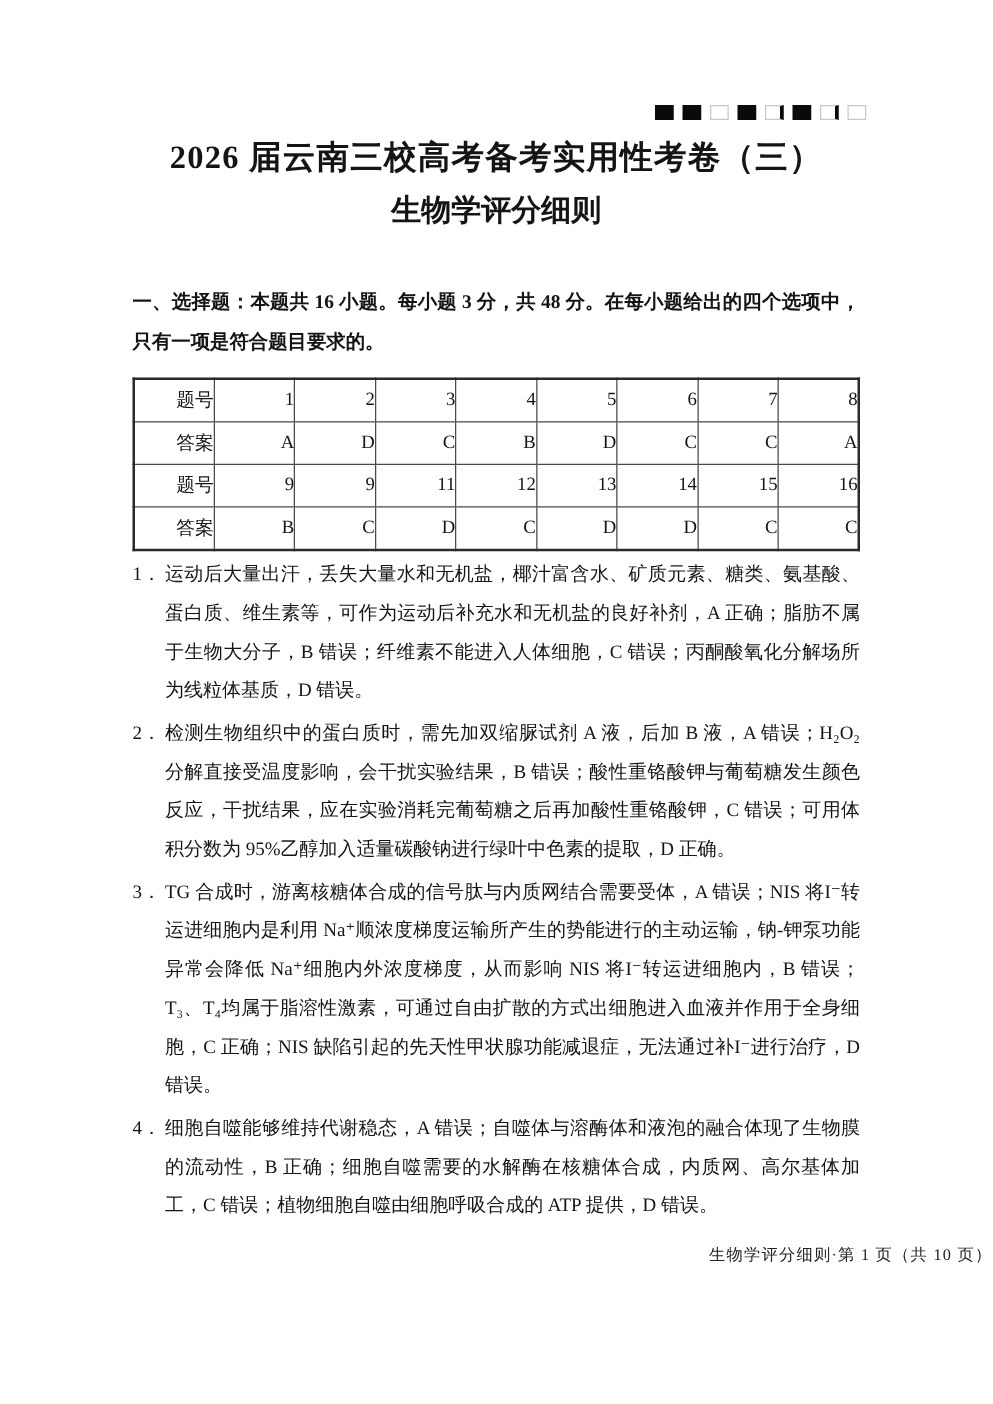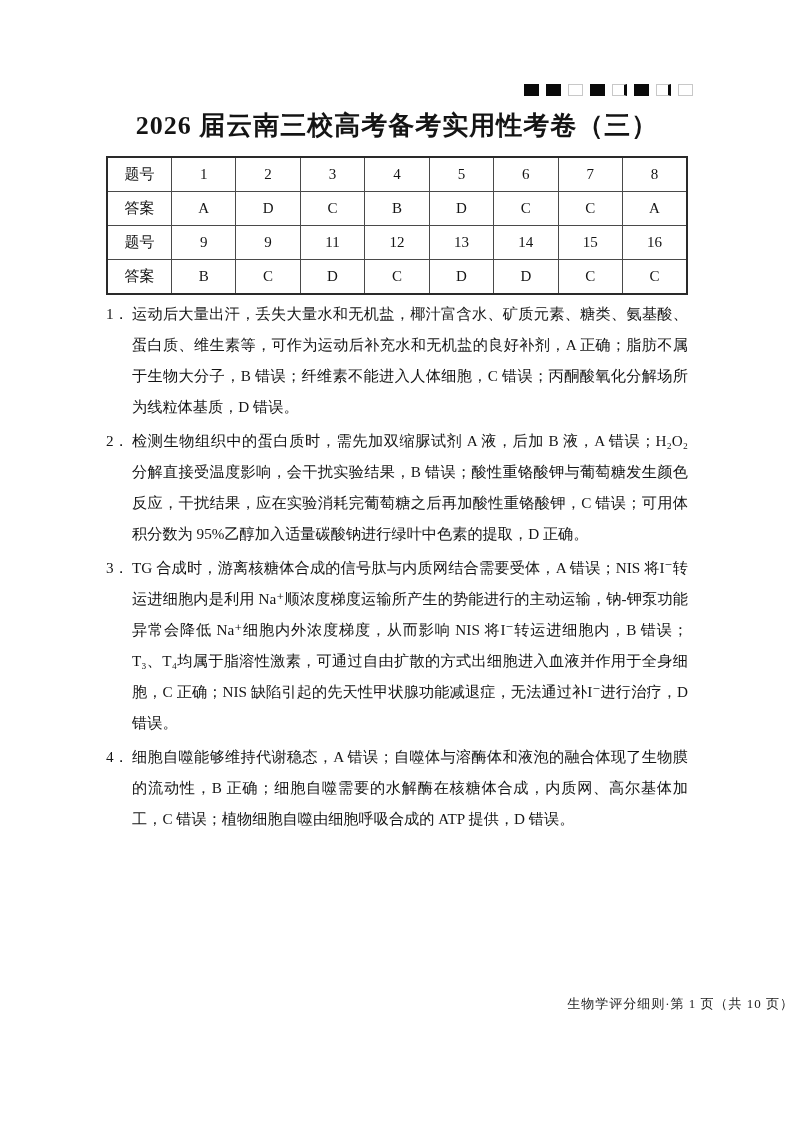--- a/index.html
+++ b/index.html
@@ -49,21 +49,21 @@
   table.answers{
     margin-top:12px;
     width:100%;
     border-collapse:collapse;
     table-layout:fixed;
     border:2px solid #2a2a2a;
   }
   table.answers td{
     border:1px solid #4a4a4a;
     height:33px;
-    text-align:center;
+    text-align:right;
     vertical-align:middle;
     font-size:15px;
     padding:0;
   }
   .analysis-heading{
     margin:18px 0 0 0;
     font-size:16px;
     font-weight:bold;
     line-height:31px;
   }
@@ -97,21 +97,23 @@
     <span class="regmark filled"></span>
     <span class="regmark outline-tick"></span>
     <span class="regmark filled"></span>
     <span class="regmark outline-tick"></span>
     <span class="regmark outline"></span>
   </div>
 
   <div class="content">
 
     <h1 class="title">2026 届云南三校高考备考实用性考卷（三）</h1>
+    <h2 class="subtitle">生物学评分细则</h2>
 
+    <p class="instruction">一、选择题：本题共 16 小题。每小题 3 分，共 48 分。在每小题给出的四个选项中，只有一项是符合题目要求的。</p>
 
     <table class="answers">
       <tbody>
         <tr>
           <td>题号</td>
           <td>1</td>
           <td>2</td>
           <td>3</td>
           <td>4</td>
           <td>5</td>

